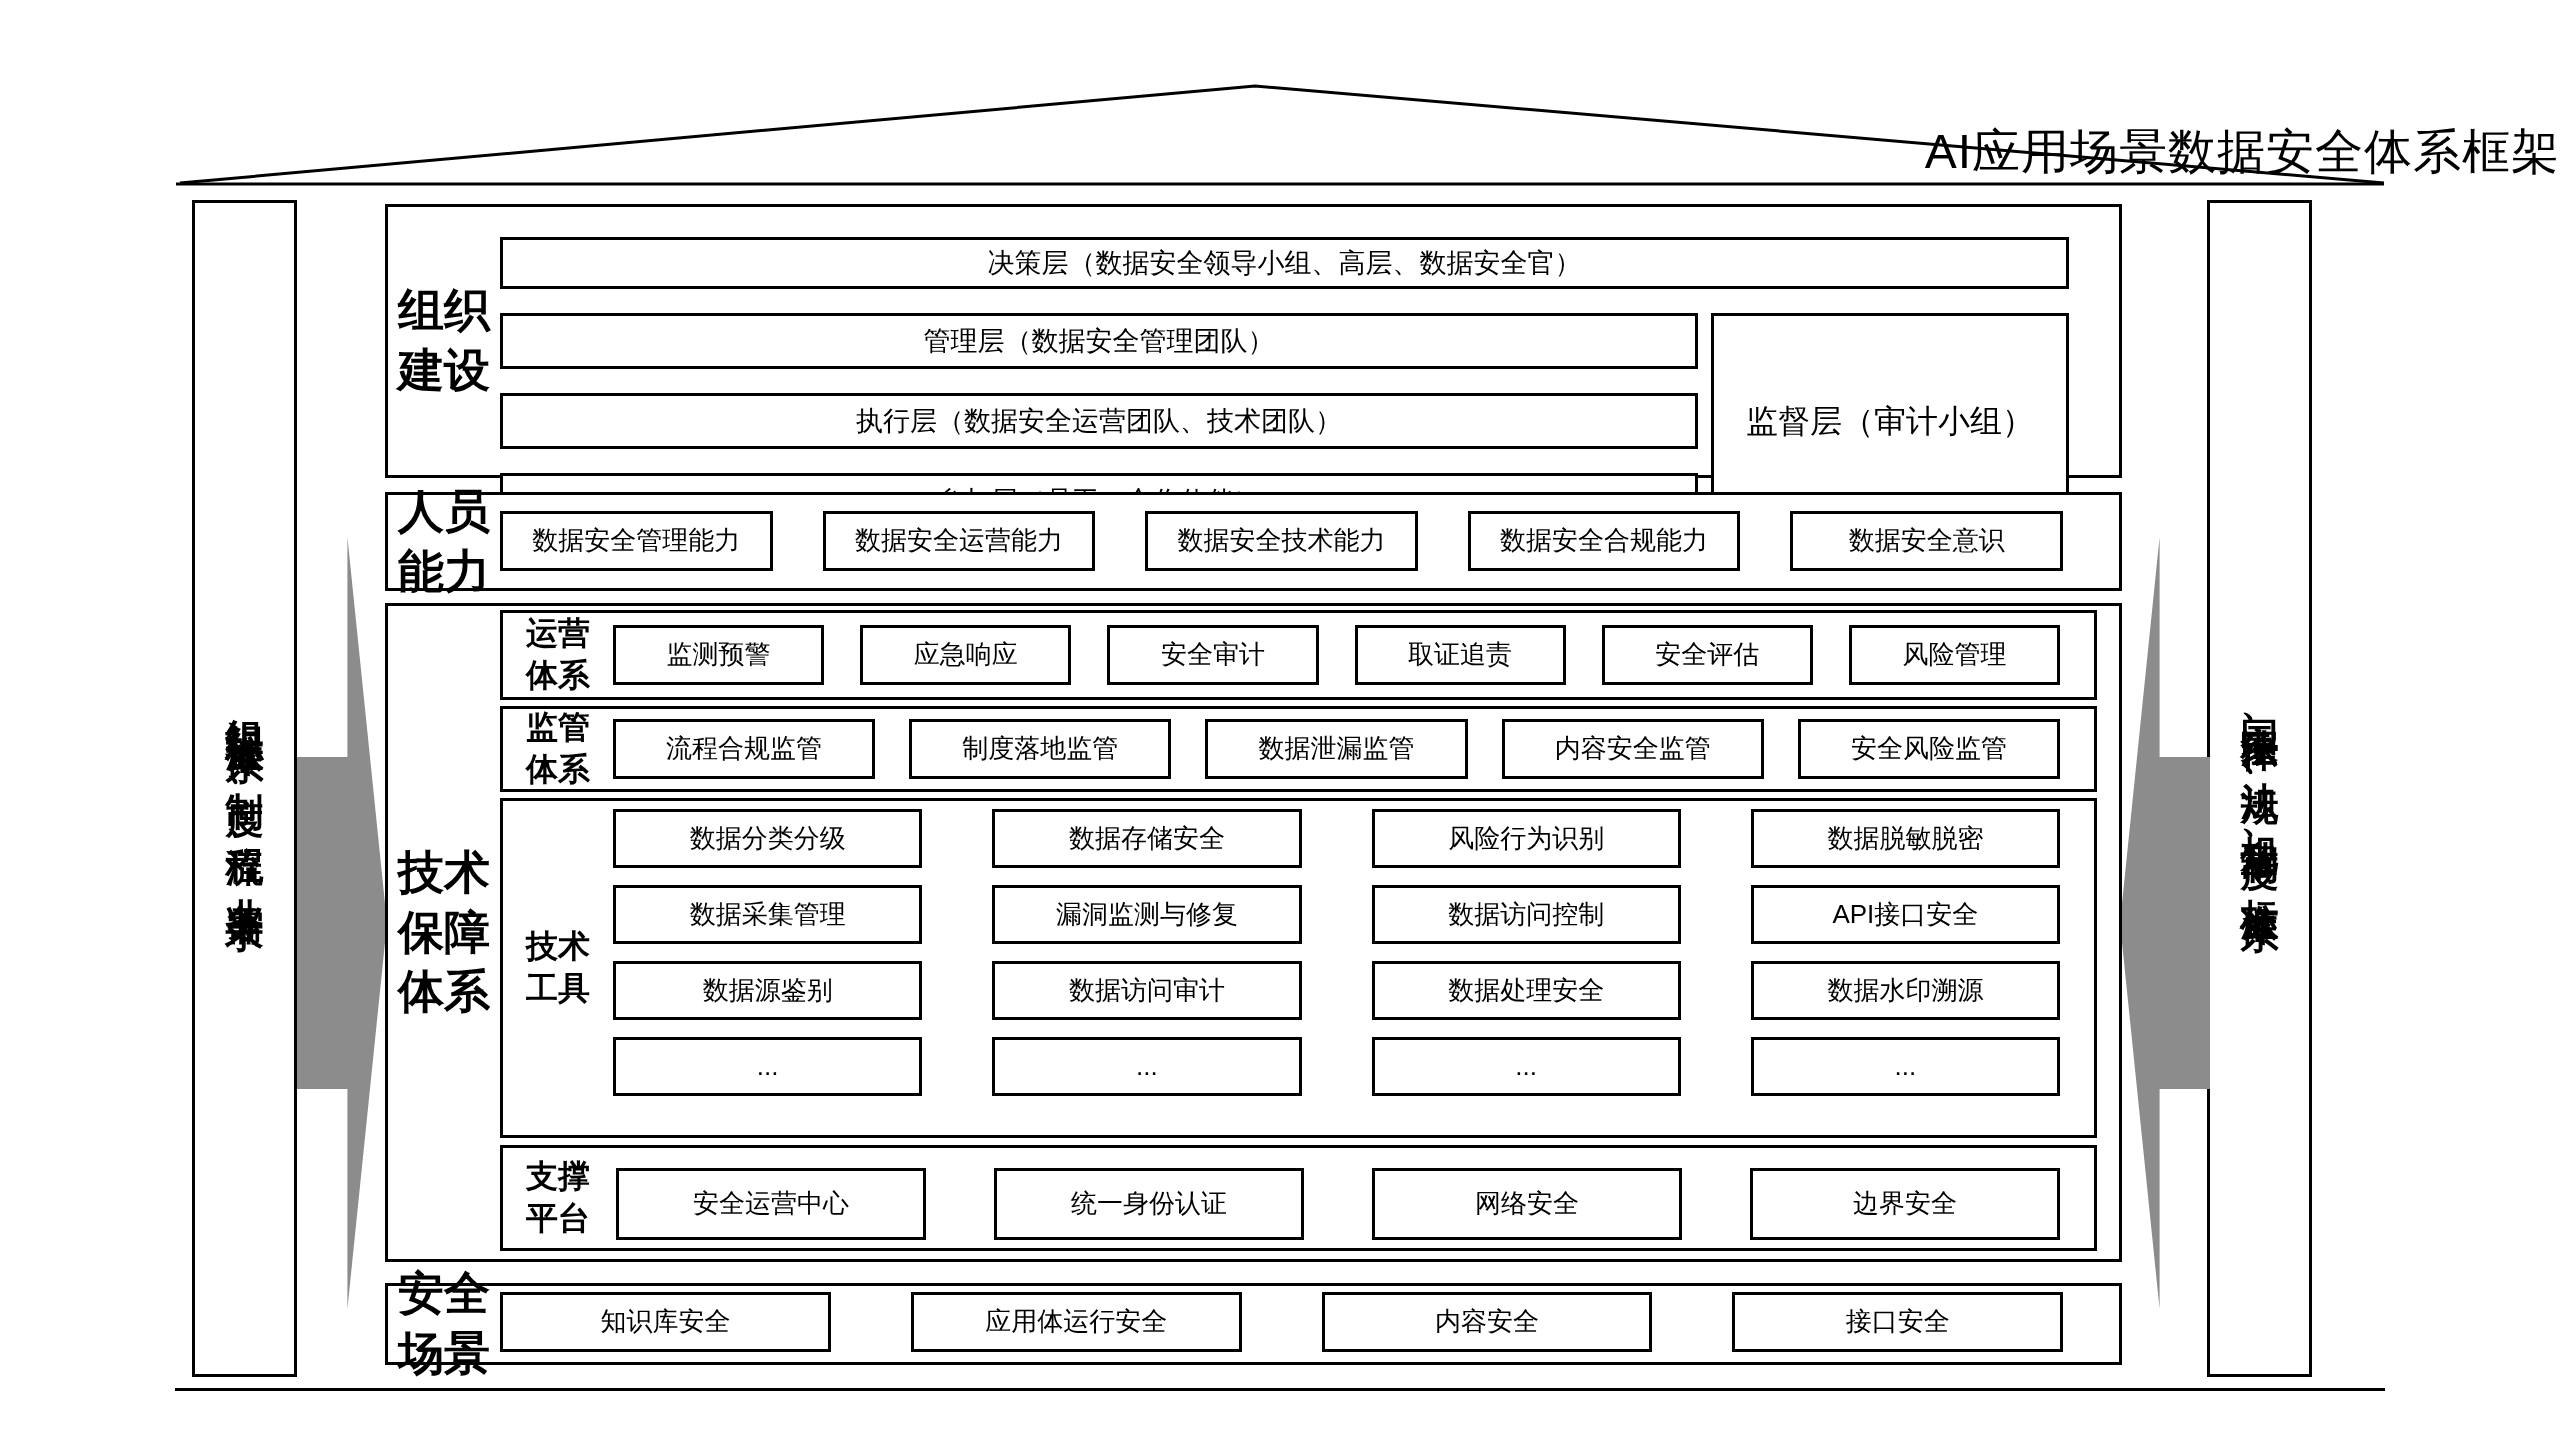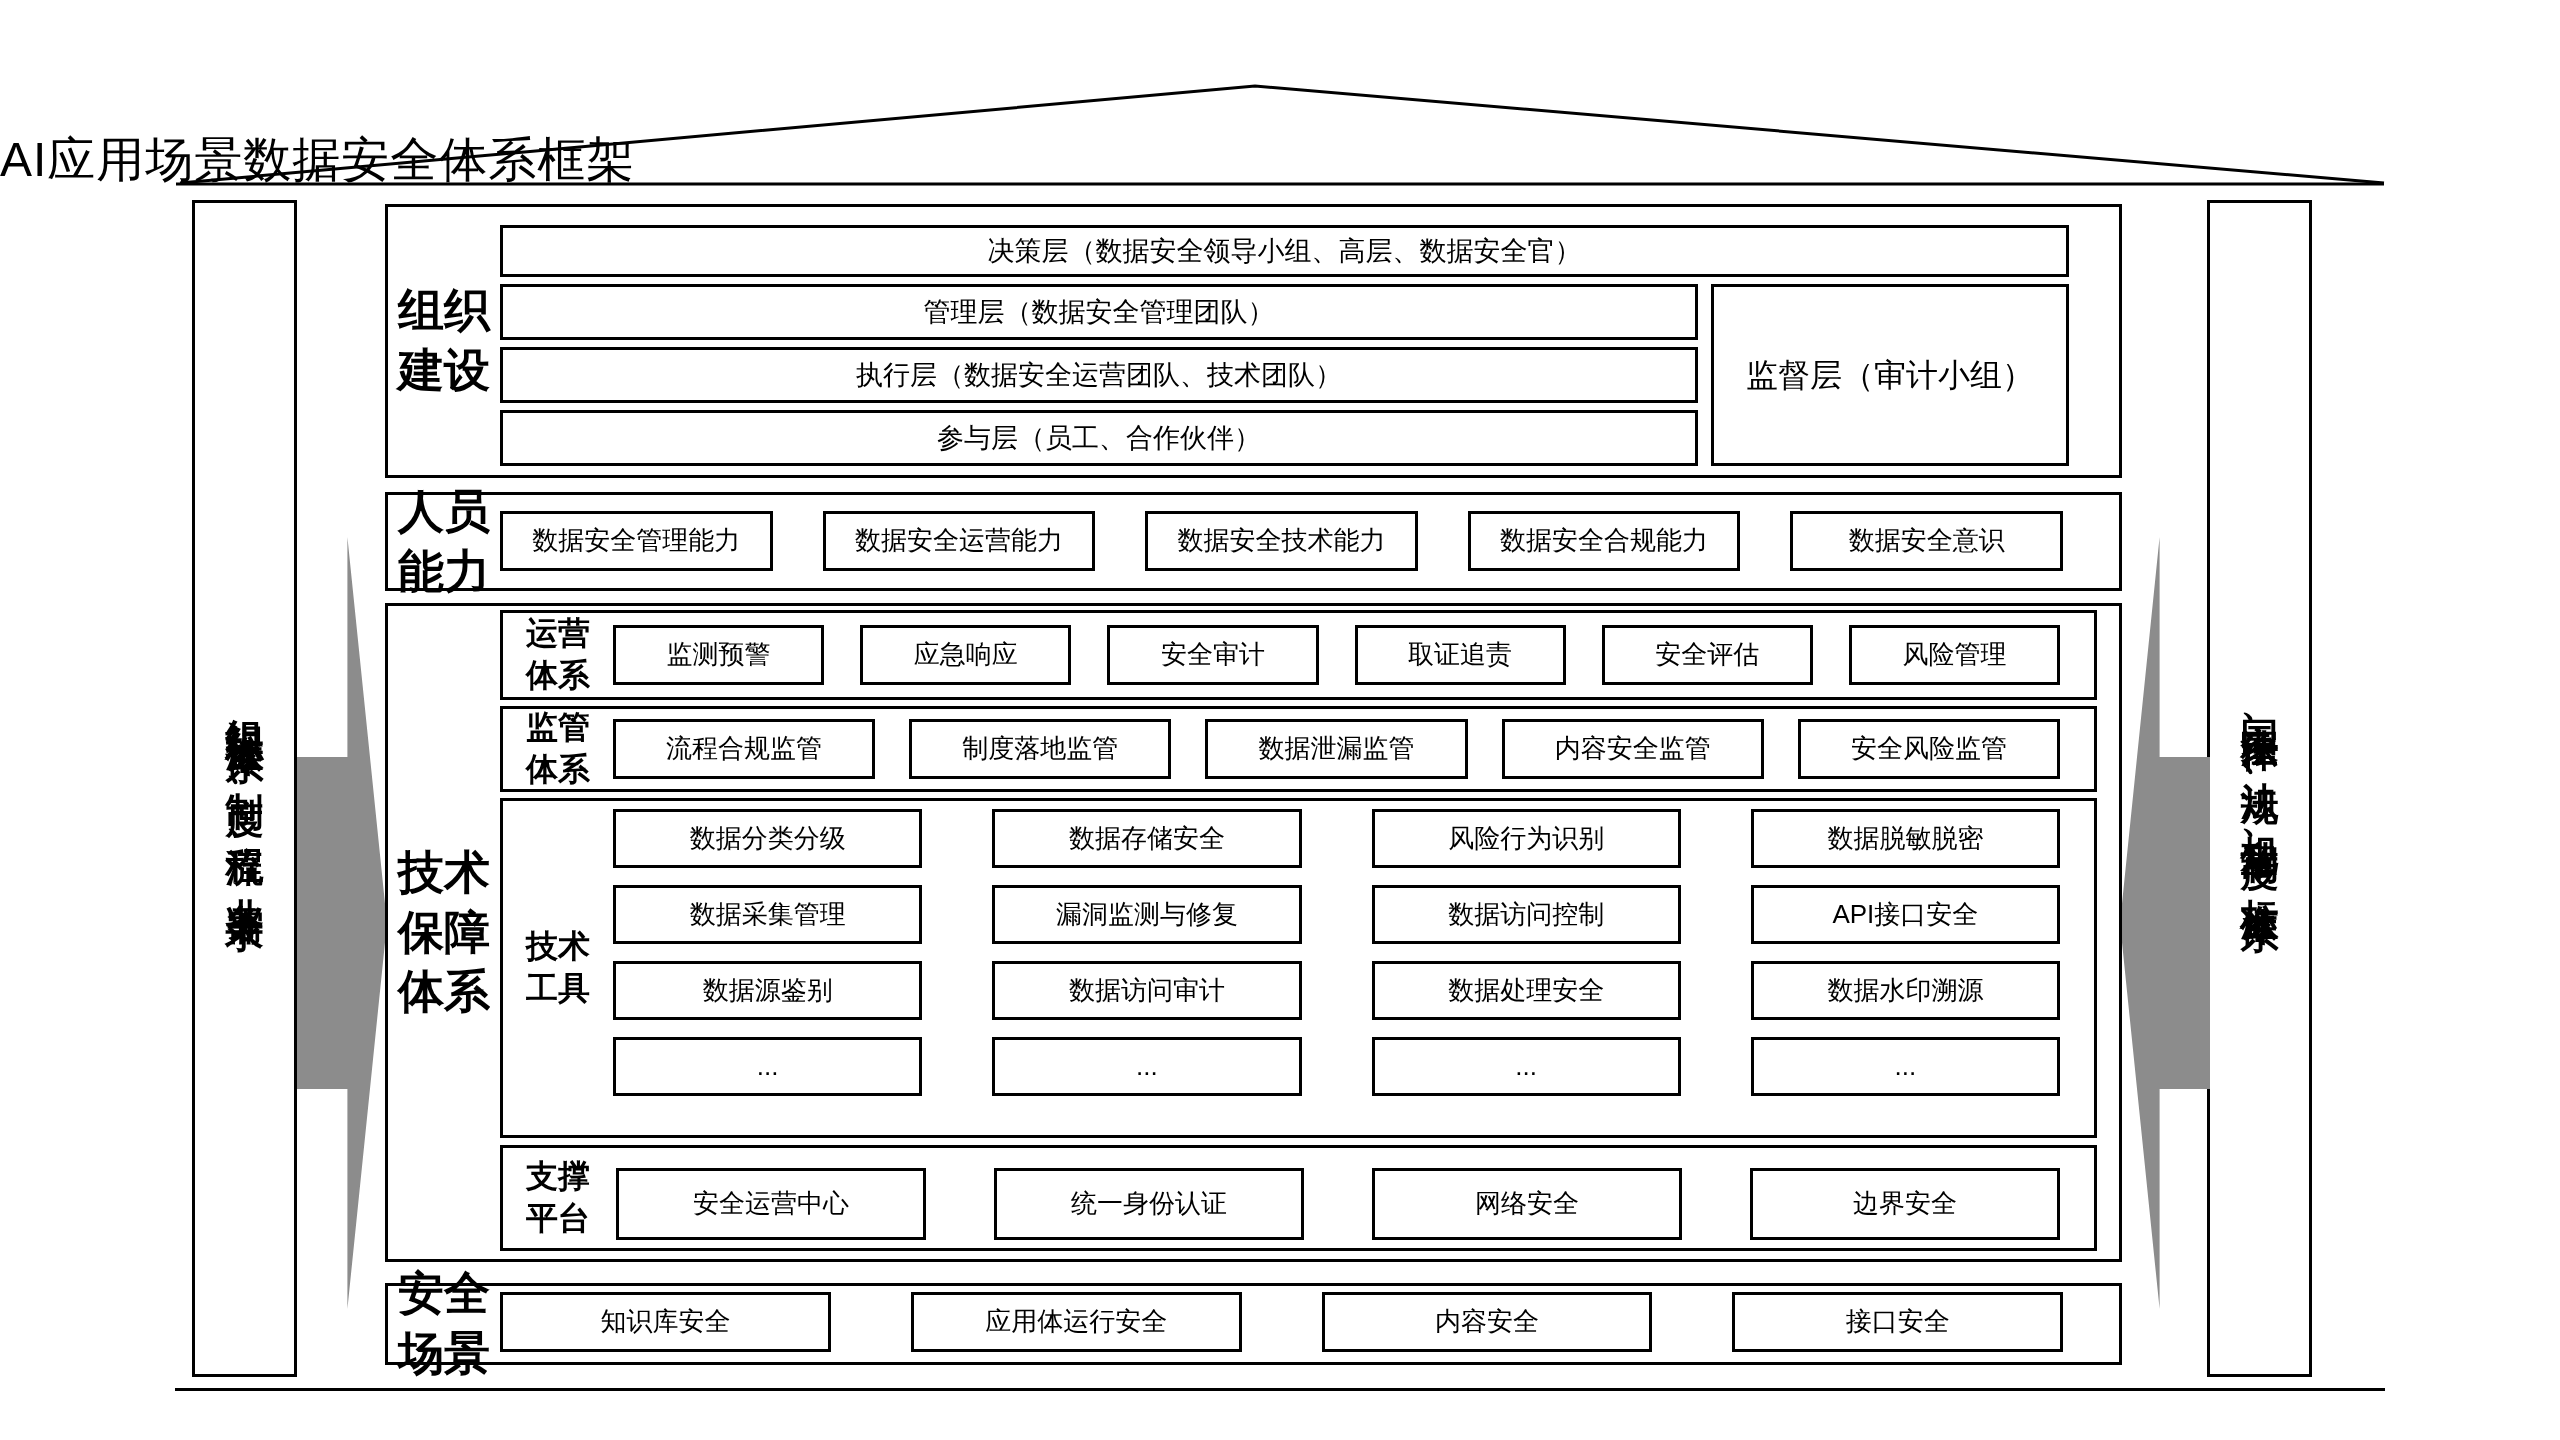--- a/index.html
+++ b/index.html
@@ -3,21 +3,21 @@
 <meta charset="utf-8">
 <style>
   html,body{margin:0;padding:0;background:#fff;}
   .canvas{
     position:relative;width:2560px;height:1440px;background:#fff;overflow:hidden;
     font-family:"Liberation Sans",sans-serif;color:#000;
   }
   
   .roof{position:absolute;left:0;top:0;}
   .title{
-    position:absolute;left:0;top:128px;width:2560px;text-align:left;
+    position:absolute;left:0;top:120px;width:2560px;text-align:right;
     font-size:48px;font-weight:400;letter-spacing:1px;
   }
   
   .pillar{
     position:absolute;top:200px;height:1177px;width:105px;
     border:3px solid #000;box-sizing:border-box;
     display:flex;align-items:center;justify-content:center;background:#fff;
   }
   .pillar-left{left:192px;}
   .pillar-right{left:2207px;}
@@ -42,21 +42,21 @@
   .box{
     border:3px solid #000;box-sizing:border-box;background:#fff;
     display:flex;align-items:center;justify-content:center;
     font-size:26px;text-align:center;line-height:1.2;
   }
   
   .sec-org{height:274px;margin-bottom:14px;}
   .org-grid{
     margin-left:112px;margin-right:50px;display:grid;
     grid-template-columns:1fr 358px;grid-template-rows:52px 56px 56px 56px;
-    gap:7px 13px;padding-top:18px;
+    gap:24px 13px;padding-top:30px;
   }
   .org-grid .row-box{font-size:27px;}
   .span-all{grid-column:1/3;}
   .side-box{grid-column:2;grid-row:2/5;font-size:32px;}
   
   .sec-personnel{height:99px;margin-bottom:12px;}
   .flex-items{display:flex;}
   .sec-personnel .flex-items{margin-left:112px;margin-right:56px;gap:50px;padding-top:16px;}
   .sec-personnel .box{flex:1;height:60px;}
   

